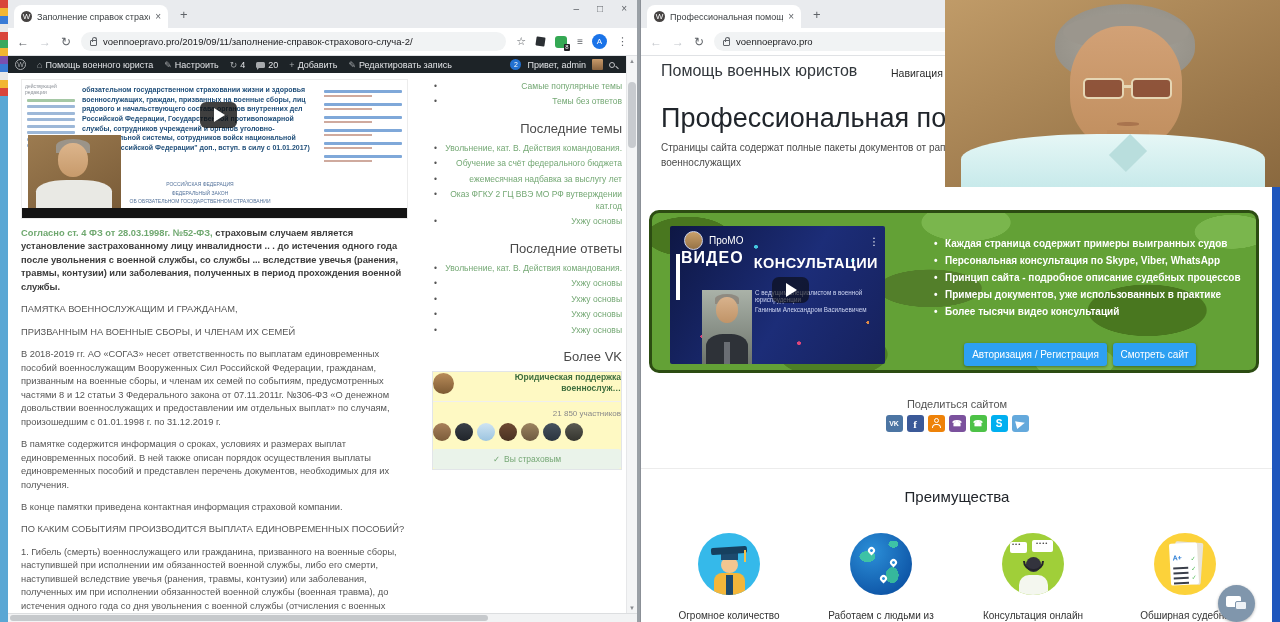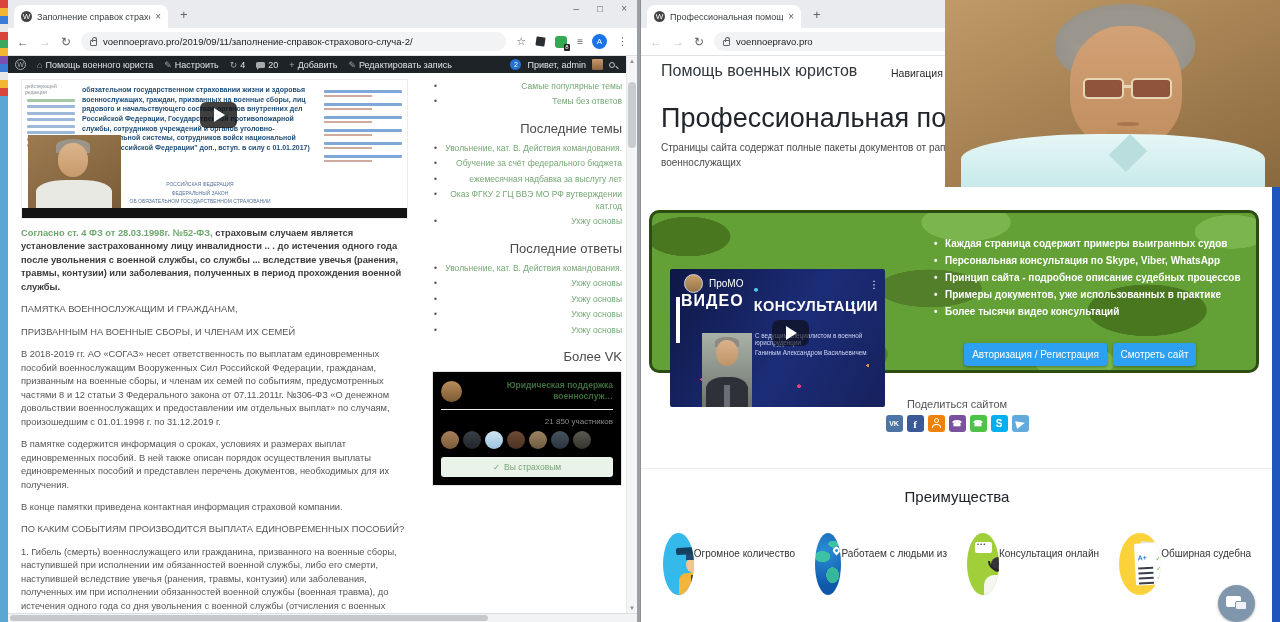--- a/index.html
+++ b/index.html
@@ -82,21 +82,21 @@
 .article { position:absolute; left:13px; top:154px; width:392px; font-size:9.3px; color:#555; line-height:1.45; }
 .article p { margin-bottom:9px; }
 .lnk { color:#6fa86f; font-weight:bold; }
 .bld { color:#3c3c3c; font-weight:bold; }
 
 .sidebar-l { position:absolute; left:424px; top:4px; width:190px;text-align:right; }
 .sb-list { list-style:none; }
 .sb-list li { font-size:8.5px; color:#74a874; margin:4px 0; padding-left:11px; position:relative; line-height:1.35; }
 .sb-list li:before { content:"•"; color:#555; position:absolute; left:2px; }
 .sb-h { font-size:13px; font-weight:400; color:#4a4a4a; margin:13px 0 7px; }
-.vk-card { border:1px solid #e2e5e8; background:#000000; padding:8px; margin-top:4px; }
+.vk-card { border:1px solid #e2e5e8; background:#fef9c3; margin-top:4px; }
 .vk-head { display:flex; gap:7px; align-items:center; border-bottom:1px solid #efefef; padding-bottom:7px; }
 .vk-ava { width:21px; height:21px; border-radius:50%; background:linear-gradient(#b98c5a,#7d5a33); flex:none; }
 .vk-name { font-size:8.5px; font-weight:bold; color:#3e6e3e; line-height:1.3; }
 .vk-members { font-size:8px; color:#8a8a8a; margin:7px 0 5px; }
 .vk-row { display:flex; gap:4px; }
 .vk-m { width:18px; height:18px; border-radius:50%; }
 .m1{background:linear-gradient(#a8805a,#7c5c3a)}.m2{background:linear-gradient(#3a4048,#20242a)}.m3{background:linear-gradient(#cfe4f2,#9cc4e0)}.m4{background:linear-gradient(#6e4a33,#4a3222)}.m5{background:linear-gradient(#9c8460,#6e5a40)}.m6{background:linear-gradient(#46525e,#2a343e)}.m7{background:linear-gradient(#5a5a52,#34342e)}
 .vk-btn { margin-top:8px; height:20px; background:#eaf3ea; border-radius:3px; display:flex; align-items:center; justify-content:center; gap:4px; color:#76a876; font-size:8.5px; }
 
 
@@ -117,21 +117,21 @@
    radial-gradient(ellipse 95px 44px at 12% 62%, #79b44a 49%, transparent 50%),
    radial-gradient(ellipse 105px 38px at 46% 48%, #537f2a 49%, transparent 50%),
    radial-gradient(ellipse 80px 36px at 70% 95%, #7ab64d 49%, transparent 50%);
 }
 .thumb { position:absolute; left:18px; top:13px; width:215px; height:138px; overflow:hidden; border-radius:2px;
   background:linear-gradient(120deg,#0e1744,#1c2d78 55%,#16215c);
   background-image:
    radial-gradient(circle 2px at 15% 80%, #e0457a 90%, transparent), radial-gradient(circle 2px at 85% 25%, #45c8e0 90%, transparent),
    radial-gradient(circle 2px at 60% 85%, #e0457a 90%, transparent), radial-gradient(circle 2px at 40% 15%, #45c8e0 90%, transparent),
    radial-gradient(circle 1.5px at 92% 70%, #e08a45 90%, transparent),
-   linear-gradient(120deg,#0e1744,#1c2d78 55%,#16215c); margin-top: 43px; }
+   linear-gradient(120deg,#0e1744,#1c2d78 55%,#16215c); }
 .t-bar { position:absolute; left:6px; top:28px; width:4px; height:46px; background:#fff; }
 .t-ava { position:absolute; left:14px; top:5px; width:19px; height:19px; border-radius:50%; background:linear-gradient(#caa06a,#967346); border:1px solid #cfd4ea; }
 .t-channel { position:absolute; left:39px; top:9px; font-size:10px; color:#fff; }
 .t-video { position:absolute; left:11px; top:23px; font-size:16px; font-weight:bold; color:#fff; letter-spacing:1px; }
 .t-title { position:absolute; right:7px; top:29px; font-size:14.5px; font-weight:bold; color:#fff; letter-spacing:.5px; }
 .t-sub1 { position:absolute; left:85px; top:63px; font-size:6.3px; color:#cdd5f2; }
 .t-sub2 { position:absolute; left:85px; top:80px; font-size:6.3px; color:#cdd5f2; }
 .t-photo { position:absolute; left:32px; top:64px; width:50px; height:74px; background:linear-gradient(#aab2a8,#6d746c); overflow:hidden; }
 .tp-head { position:absolute; left:14px; top:7px; width:22px; height:26px; background:linear-gradient(#d8b28c,#c09468); border-radius:48%; }
 .tp-hair { position:absolute; left:13px; top:4px; width:24px; height:10px; background:#8f8a80; border-radius:50% 50% 0 0; }
@@ -152,21 +152,21 @@
 .s-ic { width:17px; height:17px; border-radius:3px; color:#fff; font-size:8px; font-weight:bold; display:flex; align-items:center; justify-content:center; position:relative; }
 .s-vk{background:#4c75a3;font-size:7px}.s-fb{background:#3b5998;font-size:11px;font-family:"Liberation Serif",serif}.s-ok{background:#ee8208}.s-vb{background:#7b519d}.s-wa{background:#4dc247}.s-sk{background:#00aff0;font-size:10px}.s-tg{background:#64a9dc}
 .ok-head { width:5px; height:5px; border:1.3px solid #fff; border-radius:50%; position:absolute; top:3px; left:6px; }
 .ok-body { width:9px; height:4px; border:1.3px solid #fff; border-bottom:none; border-radius:5px 5px 0 0; position:absolute; top:9px; left:4px; }
 .tg-plane { width:0; height:0; border-top:4px solid transparent; border-bottom:4px solid transparent; border-left:9px solid #fff; transform:rotate(-15deg); }
 
 .divider { position:absolute; left:0; top:468px; width:632px; border-top:1px solid #ececec; }
 .adv { position:absolute; left:0; top:488px; width:632px; }
 .adv-title { text-align:center; font-size:15px; color:#20242a; }
 .adv-row { margin-top:28px; display:flex; justify-content:space-between; padding:0 22px; }
-.adv-item { width:132px; display:flex; flex-direction:row; align-items:flex-start; }
+.adv-item { width:132px; display:flex; flex-direction:column; align-items:center; }
 .adv-circle { width:62px; height:62px; border-radius:50%; position:relative; overflow:hidden; }
 .adv-label { margin-top:15px; font-size:10px; color:#333; white-space:nowrap; }
 .c-grad { background:#35b9ea; }
 .g-face { position:absolute; left:23px; top:24px; width:17px; height:16px; background:#f3c690; border-radius:50%; }
 .g-board { position:absolute; left:13px; top:14px; width:36px; height:7px; background:#16405f; border-radius:2px; transform:rotate(-4deg); }
 .g-crown { position:absolute; left:23px; top:19px; width:17px; height:8px; background:#1d4a6e; }
 .g-tassel { position:absolute; left:46px; top:17px; width:2px; height:12px; background:#f2c14a; }
 .g-gown { position:absolute; left:16px; top:40px; width:31px; height:22px; background:#f3b63a; border-radius:8px 8px 0 0; }
 .g-stripe { position:absolute; left:28px; top:42px; width:7px; height:20px; background:#1d4a6e; }
 .c-globe { background:radial-gradient(circle at 35% 30%, #2b8fd8, #0f57a8 75%);

